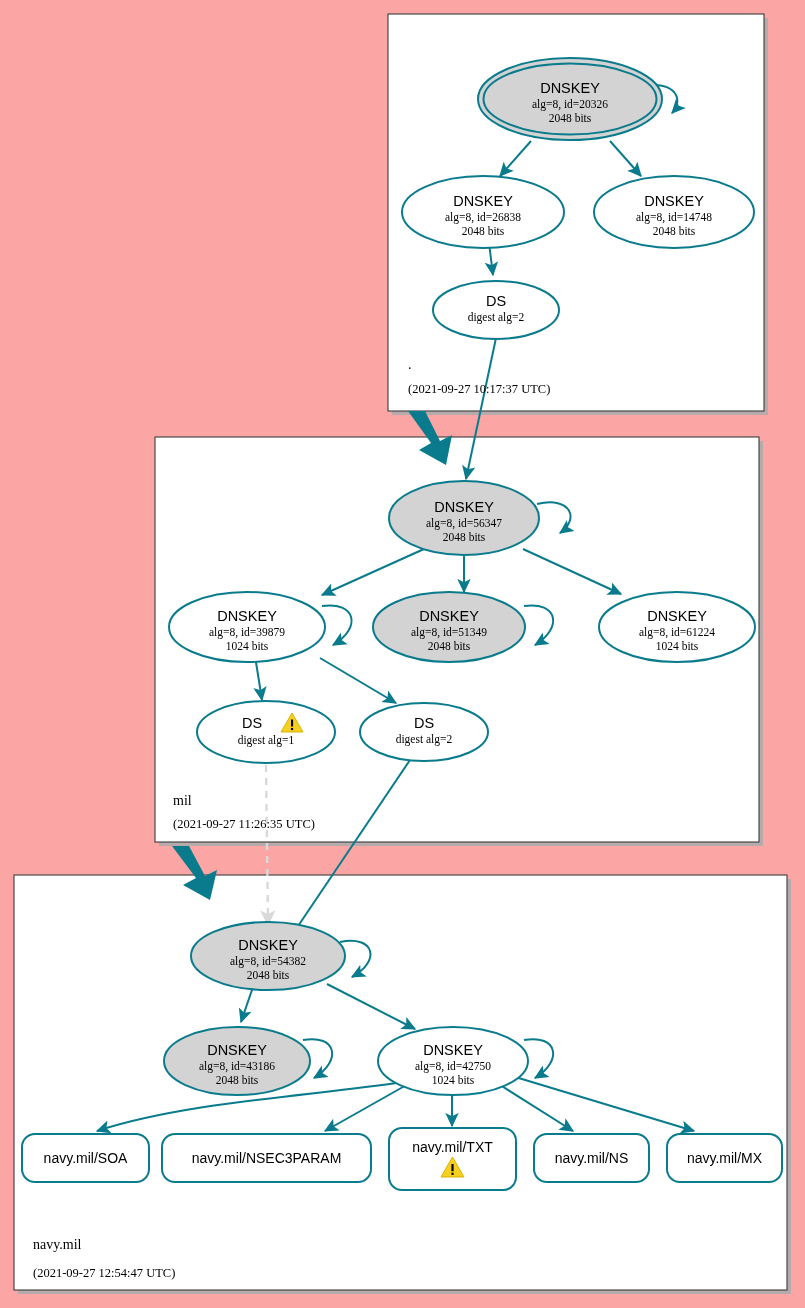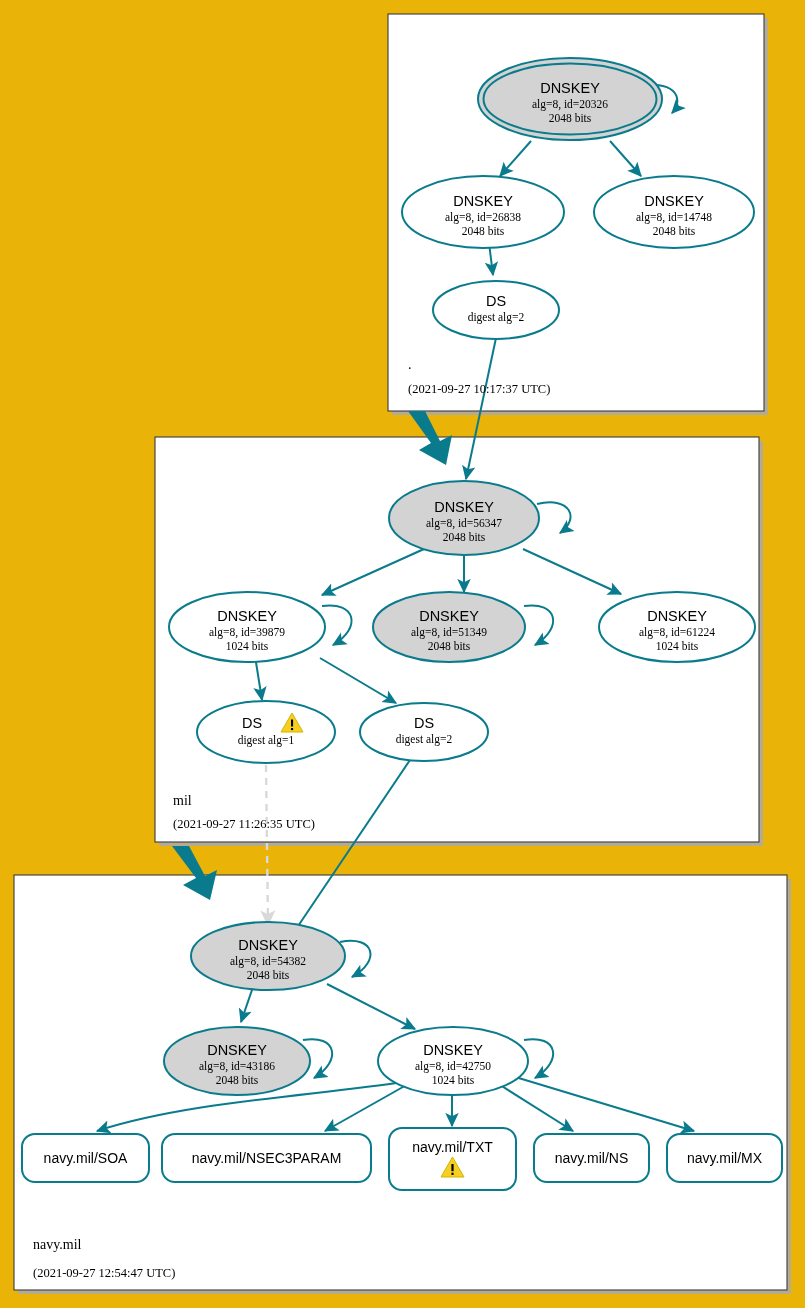--- a/index.html
+++ b/index.html
@@ -4,21 +4,21 @@
 <style>
   html, body {
     margin: 0;
     padding: 0;
     background: #ffffff;
   }
   #stage {
     position: relative;
     width: 805px;
     height: 1308px;
-    background: #eab308;
+    background: #fca5a5;
     font-family: "Liberation Sans", sans-serif;
   }
   svg#diagram {
     display: block;
     width: 805px;
     height: 1308px;
   }
   .zone-box {
     fill: #ffffff;
     stroke: #3b3b3b;

